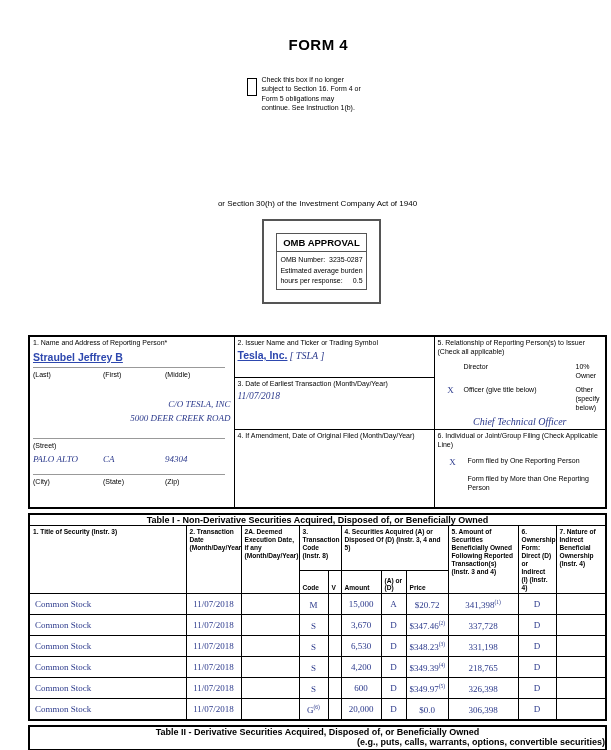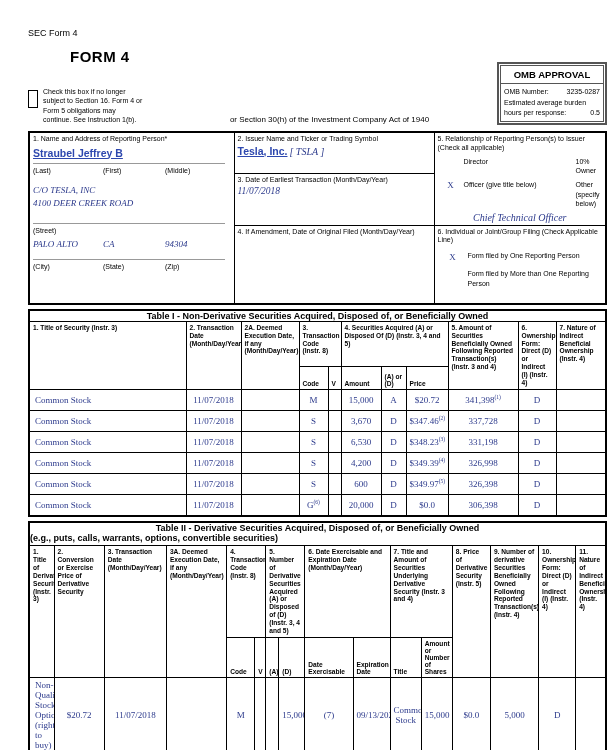--- a/index.html
+++ b/index.html
@@ -4,33 +4,33 @@
 <style>
   html,body{margin:0;padding:0;}
   body{
     width:611px;height:750px;overflow:hidden;background:#fff;
     font-family:"Liberation Sans", sans-serif;color:#000;
     -webkit-font-smoothing:antialiased;
   }
   .page{padding:28px 4px 0 28px;width:579px;}
   
   .sec-form{font-size:9px;margin-bottom:2px;}
-  .hdr{display:flex;align-items:flex-end;}
+  .hdr{display:flex;align-items:center;flex-direction:column;}
   .hdr-left{width:142px;flex:0 0 142px;}
   .form4{font-size:15px;font-weight:bold;margin:8px 0 0 42px;letter-spacing:.5px;}
   .chkrow{display:flex;margin-top:22px;}
   .checkbox{width:8px;height:16px;border:1px solid #000;flex:0 0 8px;margin-top:3px;}
   .chktxt{font-size:7px;line-height:1.35;margin-left:5px;width:100px;}
   .hdr-center{flex:1;text-align:center;padding-top:12px;}
   .uss{font-size:12.5px;font-weight:bold;}
   .wash{font-size:8px;margin-top:3px;}
   .stmt{font-size:11px;font-weight:bold;margin-top:20px;}
   .pursuant{font-size:8px;margin-top:16px;line-height:1.4;}
   .hdr-right{flex:0 0 110px;margin-left:8px;margin-top:10px;}
-  .omb{border:2px solid #555;padding:1px;}
+  .omb{border:2px solid #555;padding:12px;}
   .omb-in{border:1px solid #555;}
   .omb-title{font-size:9.5px;font-weight:bold;text-align:center;padding:3px 0;border-bottom:1px solid #555;}
   .omb-body{font-size:7px;padding:3px 3px 2px 3px;line-height:1.5;}
   .omb-line{display:flex;justify-content:space-between;}
   
   table{border-collapse:collapse;table-layout:fixed;width:579px;}
   table.boxed{border:2px solid #000;}
   td,th{border:1px solid #000;vertical-align:top;padding:2px 3px;font-weight:normal;text-align:left;overflow:hidden;}
   .lbl{font-size:7px;line-height:1.25;}
   
@@ -45,38 +45,37 @@
   .trio>span:nth-child(2){width:62px;}
   .trio>span:nth-child(3){width:60px;}
   .trio.vals{font-size:9px;}
   .date-val{font-size:9.5px;margin-top:2px;}
   .relgrid{display:grid;grid-template-columns:26px 88px 24px auto;font-size:7px;row-gap:5px;margin-top:5px;line-height:1.3;}
   .xmark{color:#2c3a8c;font-family:"Liberation Serif",serif;font-size:9px;text-align:center;}
   .officer-title{text-align:center;font-size:10px;margin-top:4px;}
   .filegrid{display:grid;grid-template-columns:30px auto;font-size:7px;row-gap:6px;margin-top:6px;line-height:1.35;}
   
   .ttl{font-size:9px;font-weight:bold;text-align:center;padding:0 0;}
-  .ttl2{font-size:9px;font-weight:bold;text-align:left;padding:0 0 2px 0;border-top:none;}
+  .ttl2{font-size:9px;font-weight:bold;text-align:right;padding:0 0 2px 0;border-top:none;}
   
   th.ch{font-size:6.6px;font-weight:bold;line-height:1.2;vertical-align:top;}
   th.sub{font-size:6.6px;font-weight:bold;vertical-align:bottom;}
   
   td.d{font-family:"Liberation Serif",serif;font-size:9px;color:#2c3a8c;text-align:center;vertical-align:middle;}
   td.d.l{text-align:left;padding-left:5px;}
   sup{font-size:5.5px;}
   .t1row td{height:16px;}
   .big{font-size:10.5px;}
   .small{font-size:7.5px;}
 </style>
 </head>
 <body>
 
 <div class="page">
 
-  <div class="sec-form">SEC Form 4</div>
   <div class="hdr">
     <div class="hdr-left">
       <div class="form4">FORM 4</div>
       <div class="chkrow">
         <span class="checkbox"></span>
         <span class="chktxt">Check this box if no longer subject to Section 16. Form 4 or Form 5 obligations may continue. See Instruction 1(b).</span>
       </div>
     </div>
     <div class="hdr-center">
       <div class="pursuant">
@@ -113,23 +112,23 @@
         <tr>
       <td rowspan="3">
         <div class="lbl">1. Name and Address of Reporting Person*</div>
         <div style="margin:3px 0 2px 0;"><span class="name-link">Straubel Jeffrey B</span></div>
         <div class="rule"></div>
         <div class="trio">
           <span>(Last)</span>
           <span>(First)</span>
           <span>(Middle)</span>
         </div>
-        <div class="addr navy" style="margin-top:10px;">
+        <div class="addr navy" style="margin-top:20px;text-align:right;">
           <div>C/O TESLA, INC</div>
-          <div>4100 DEER CREEK ROAD</div>
+          <div>5000 DEER CREEK ROAD</div>
         </div>
         <div class="rule" style="margin-top:12px;"></div>
         <div class="trio">
               <span>(Street)</span>
             </div>
         <div class="trio vals navy" style="margin-top:5px;">
           <span>PALO ALTO</span>
           <span>CA</span>
           <span>94304</span>
         </div>
@@ -264,21 +263,21 @@
     </tr>
     <tr class="t1row">
       <td class="d l">Common Stock</td>
       <td class="d">11/07/2018</td>
       <td class="d"></td>
       <td class="d"><span>S</span><sup></sup></td>
       <td class="d"></td>
       <td class="d">4,200</td>
       <td class="d">D</td>
       <td class="d"><span>$349.39</span><sup>(4)</sup></td>
-      <td class="d"><span>326,998</span><sup></sup></td>
+      <td class="d"><span>218,765</span><sup></sup></td>
       <td class="d">D</td>
       <td class="d"></td>
     </tr>
     <tr class="t1row">
       <td class="d l">Common Stock</td>
       <td class="d">11/07/2018</td>
       <td class="d"></td>
       <td class="d"><span>S</span><sup></sup></td>
       <td class="d"></td>
       <td class="d">600</td>

